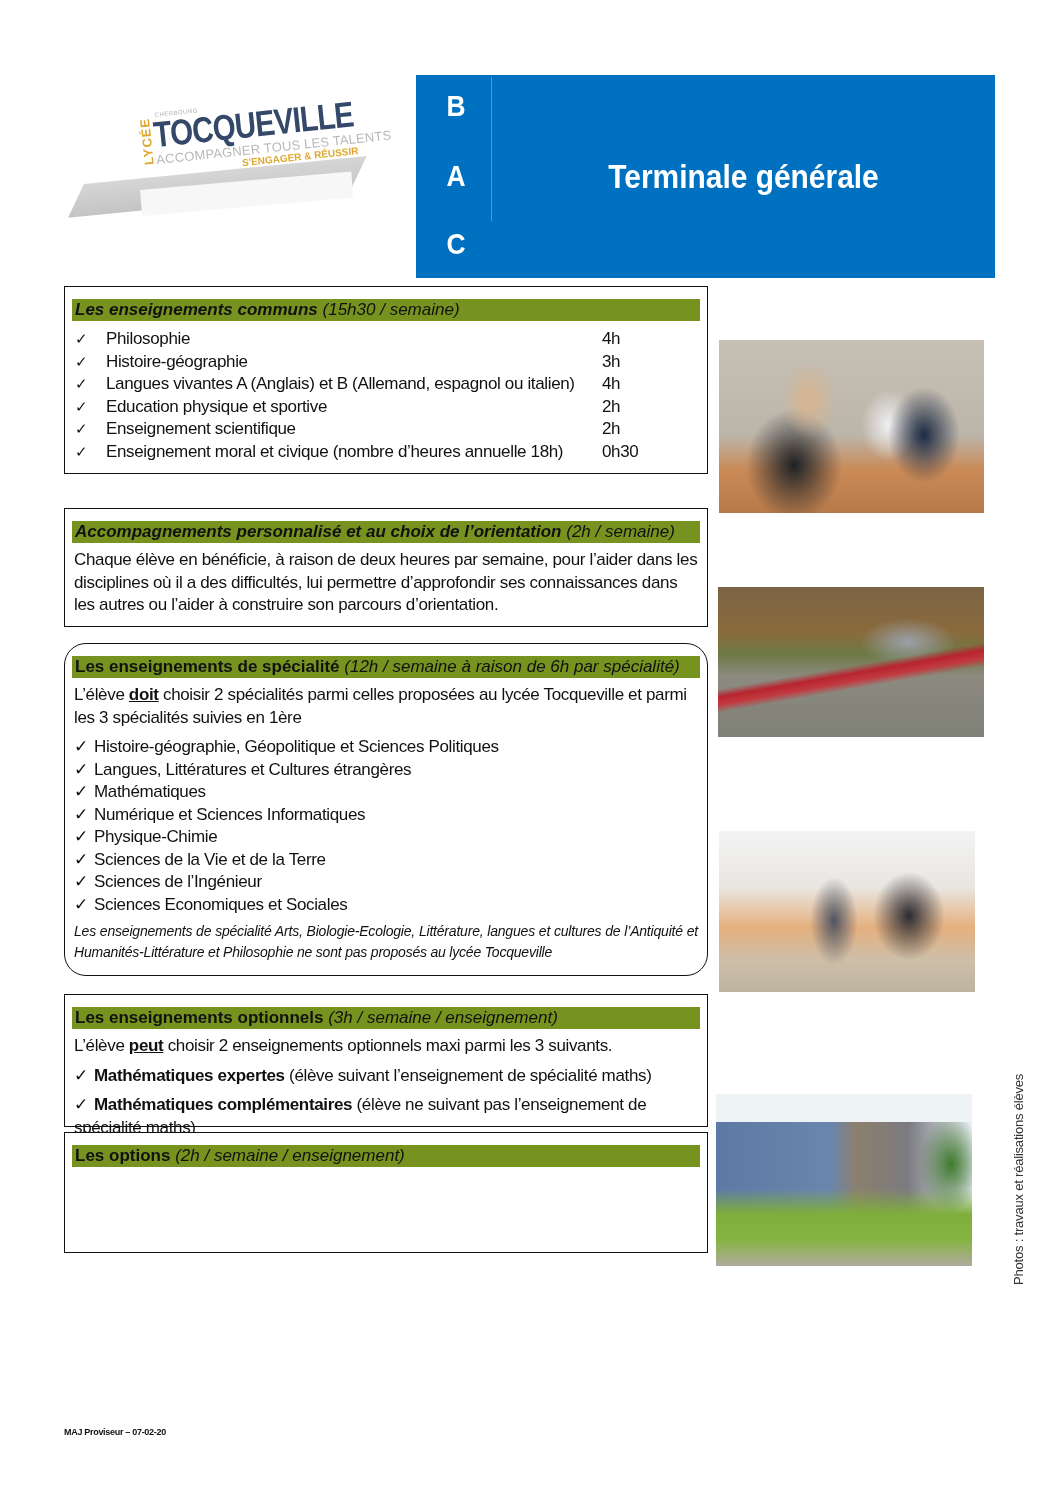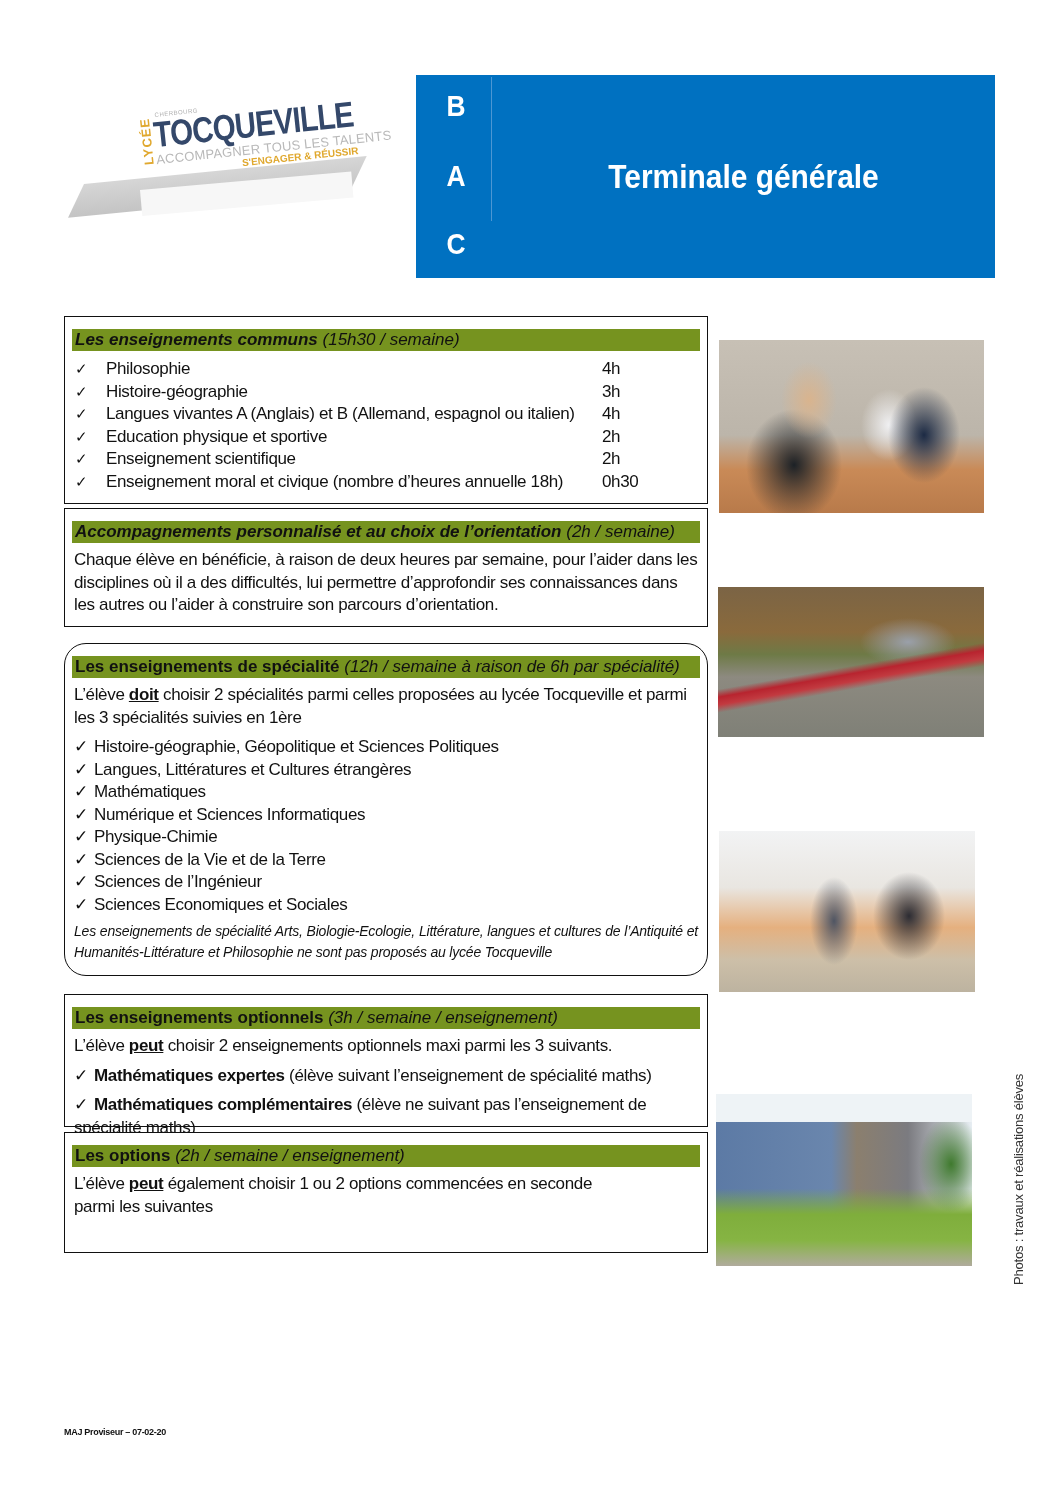--- a/index.html
+++ b/index.html
@@ -43,21 +43,21 @@
       margin: 12px 7px 0 7px; background: #76931f; height: 22px; line-height: 22px;
       padding-left: 3px; font-size: 17px; color: #111; white-space: nowrap; overflow: hidden;
     }
     .sec-head .strong { font-weight: bold; }
     .sec-head .it { font-style: italic; }
     .sec-head .tail { font-style: italic; font-weight: normal; }
     .body-txt { font-size: 17px; line-height: 22.5px; padding: 0 9px; letter-spacing: -0.35px; }
     .body-txt u { font-weight: bold; }
     .chk { display: inline-block; width: 20px; }
 
-    #sec1 { top: 316px; height: 188px; }
+    #sec1 { top: 286px; height: 188px; }
     #sec1 .rows { margin-top: 8px; }
     .common-row { position: relative; height: 22.5px; font-size: 17px; letter-spacing: -0.35px; }
     .common-row .c-ico { position: absolute; left: 10px; top: 1px; font-size: 15px; }
     .common-row .c-name { position: absolute; left: 41px; top: 0; white-space: nowrap; }
     .common-row .c-hours { position: absolute; left: 537px; top: 0; }
 
     #sec2 { top: 508px; height: 119px; }
     #sec2 .body-txt { margin-top: 6px; }
 
     #sec3 { top: 643px; height: 333px; border-radius: 22px; }
@@ -212,21 +212,20 @@
   <div class="opt-row"><span class="chk">✓</span><b>Mathématiques expertes</b><span> (élève suivant l’enseignement de spécialité maths)</span></div>
   <div class="opt-row"><span class="chk">✓</span><b>Mathématiques complémentaires</b><span> (élève ne suivant pas l’enseignement de spécialité maths)</span></div>
   <div class="opt-row"><span class="chk">✓</span><b>Droit et grands enjeux du monde contemporain</b><span></span></div>
 </div>
 
 <div class="section" id="sec5">
   <div class="sec-head">
     <span class="strong">Les options</span>
     <span class="tail">(2h / semaine / enseignement)</span>
   </div>
-  <p class="body-txt intro"><span>L’élève </span><u>peut</u><span> également choisir 1 ou 2 options commencées en seconde</span><br><span>parmi les suivantes</span></p>
 </div>
 
 <div class="photo" id="photo1"></div>
 <div class="photo" id="photo2"></div>
 <div class="photo" id="photo3"></div>
 <div class="photo" id="photo4"></div>
 
 <div class="side-credit">Photos : travaux et réalisations élèves</div>
 
 <div class="footer-note">MAJ Proviseur – 07-02-20</div>

